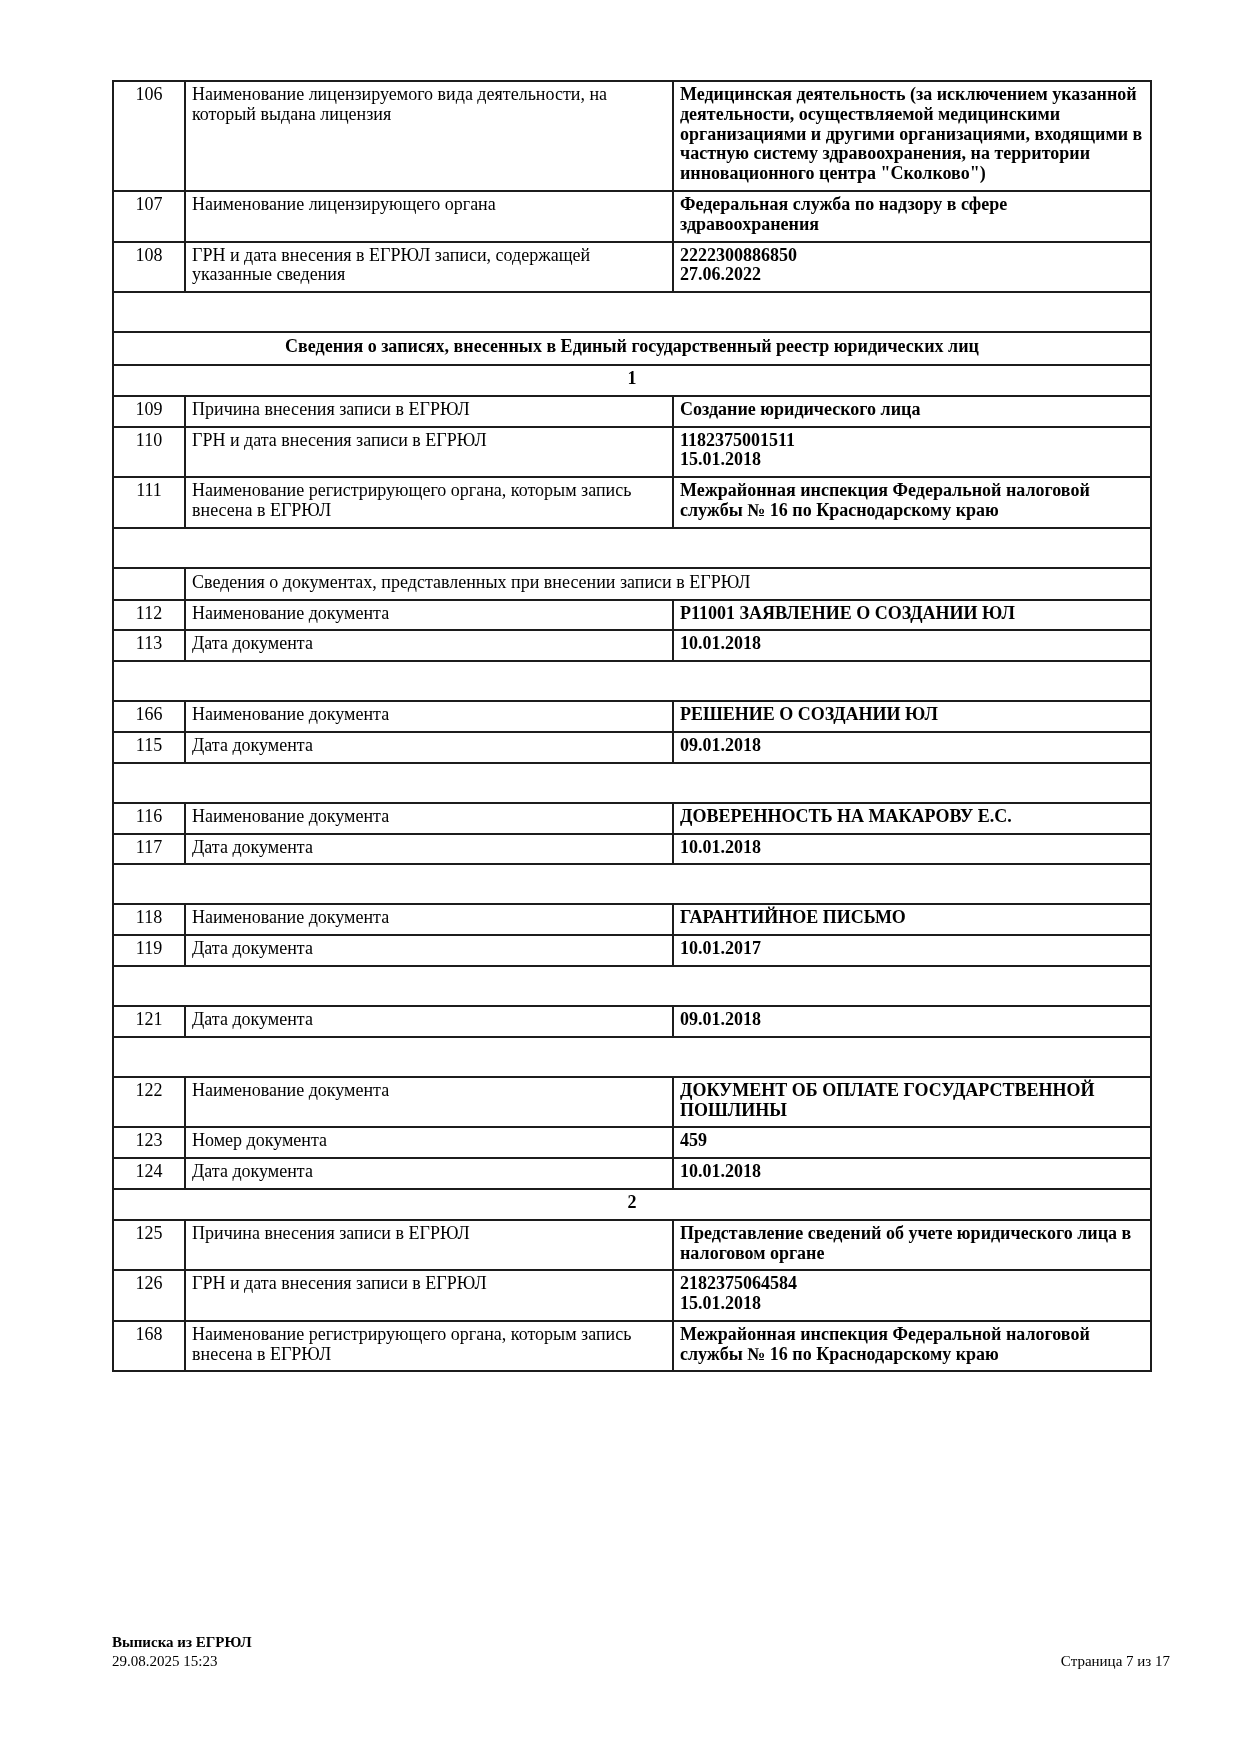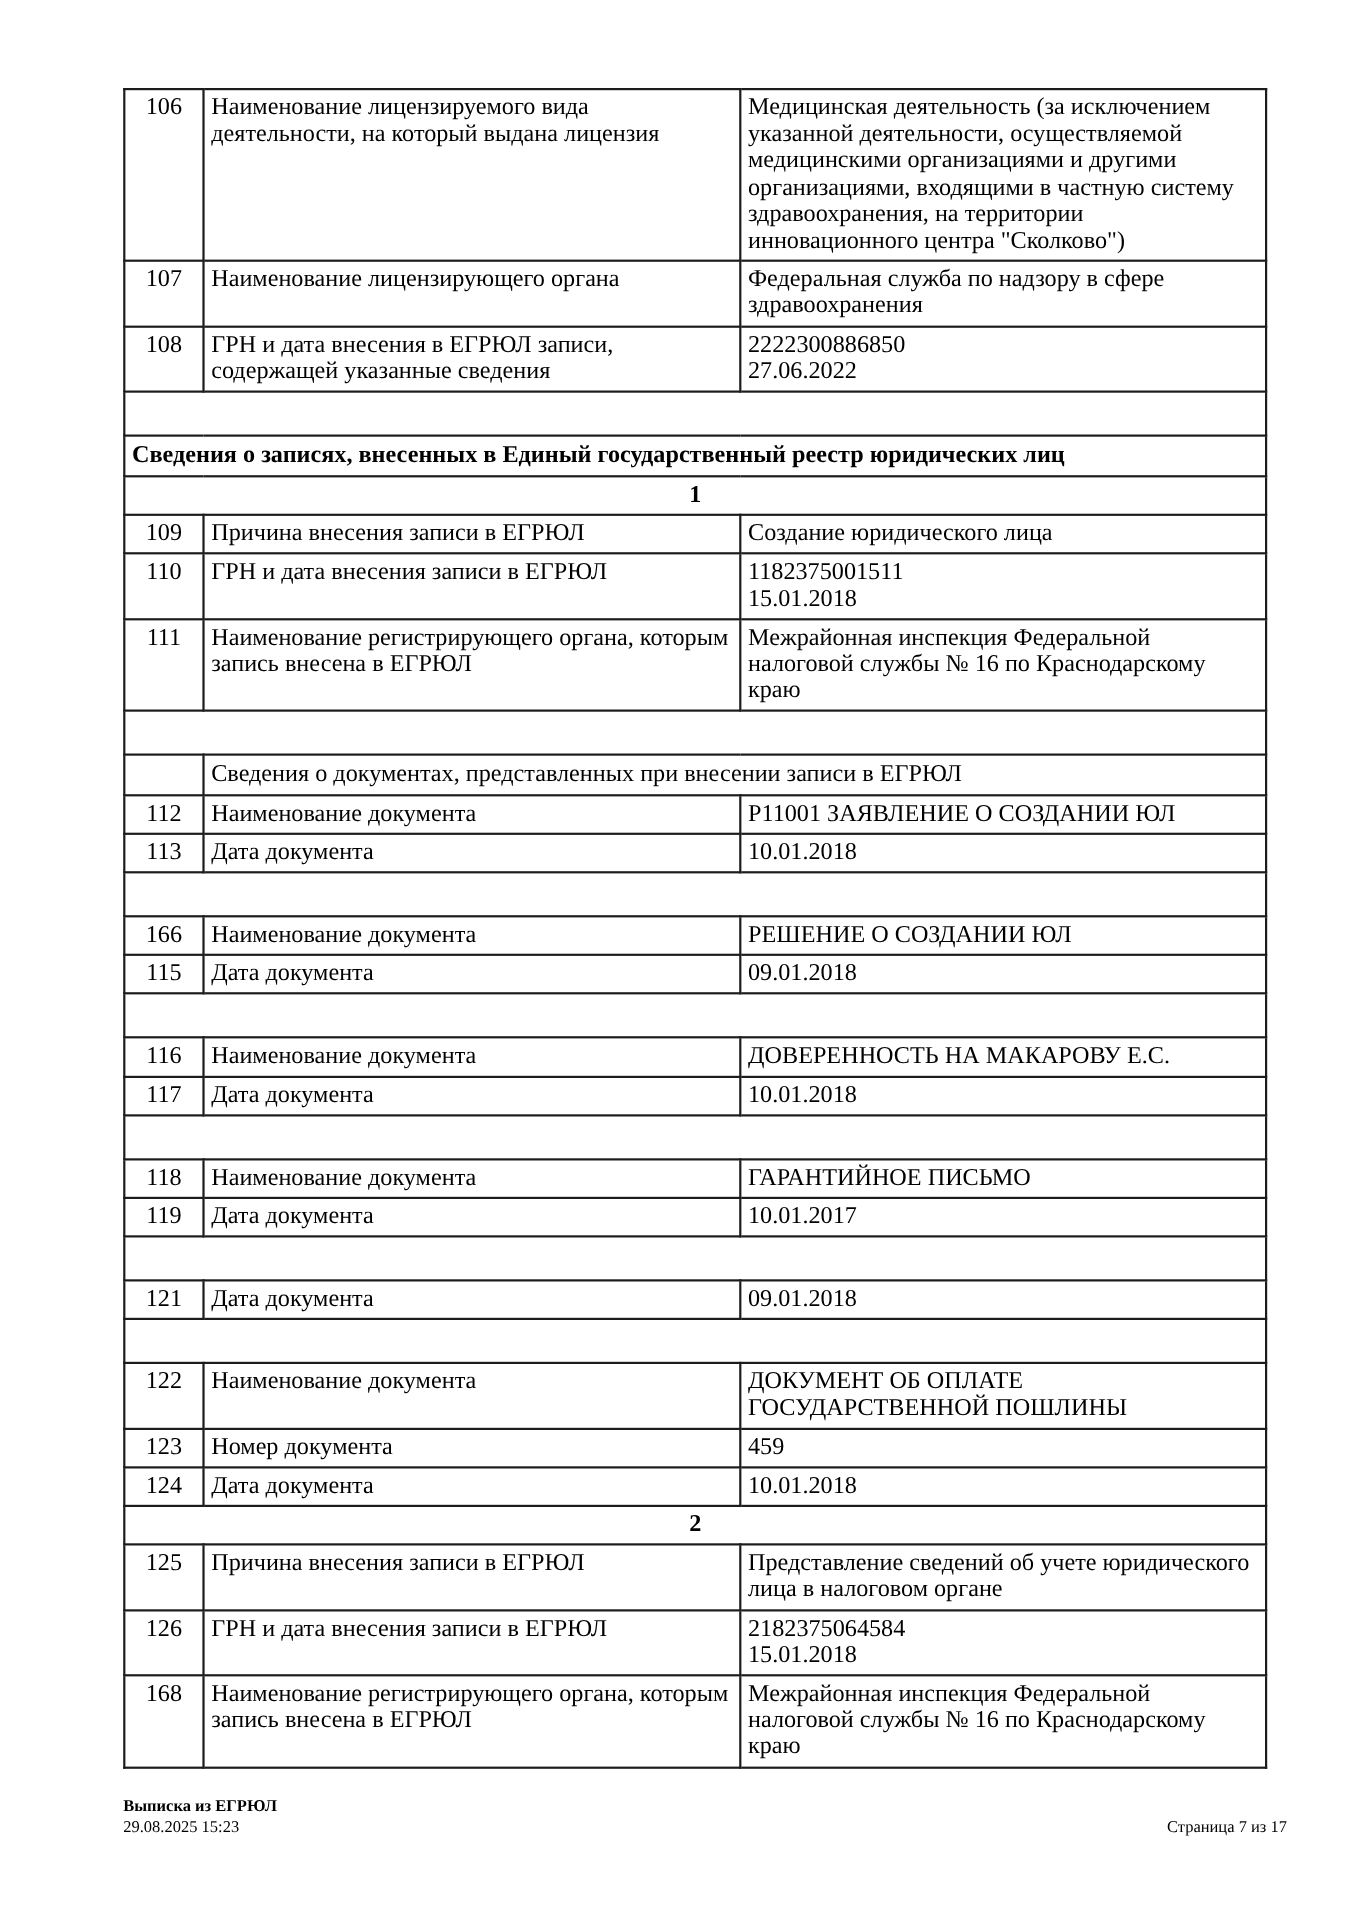--- a/index.html
+++ b/index.html
@@ -7,32 +7,32 @@
     width:1240px;height:1755px;
     background:#ffffff;color:#000;
     font-family:"Liberation Serif", serif;
     position:relative;overflow:hidden;
   }
   .doc-table{
     position:absolute;left:112px;top:80px;
     width:1038px;
     border-collapse:collapse;
     table-layout:fixed;
-    font-size:22px;line-height:1.1;
+    font-size:18px;line-height:1.1;
   }
   .doc-table td{
     border:2px solid #1c1c1c;
     vertical-align:top;
     padding:3px 6px 6px 6px;
     word-wrap:break-word;
   }
   td.num{text-align:center;}
-  td.value{white-space:pre-line;}
+  td.value{white-space:pre-line;font-weight:bold;}
   tr.spacer td{height:38px;padding:0;}
-  tr.section td{font-weight:bold;padding-top:4px;padding-bottom:7px;}
+  tr.section td{font-weight:bold;text-align:center;padding-top:4px;padding-bottom:7px;}
   tr.group td{font-weight:bold;text-align:center;padding-top:3px;padding-bottom:6px;}
   tr.subheader td{padding-top:4px;}
   .footer{
     position:absolute;left:0;right:0;top:1604px;height:44px;
     font-size:15px;line-height:1.25;margin-top:29px;
   }
   .f-left{position:absolute;left:112px;top:0;}
   .f-doc-type{font-weight:bold;}
   .f-center{position:absolute;left:0;right:0;top:19px;text-align:center;}
   .f-right{position:absolute;right:70px;top:19px;text-align:right;}

